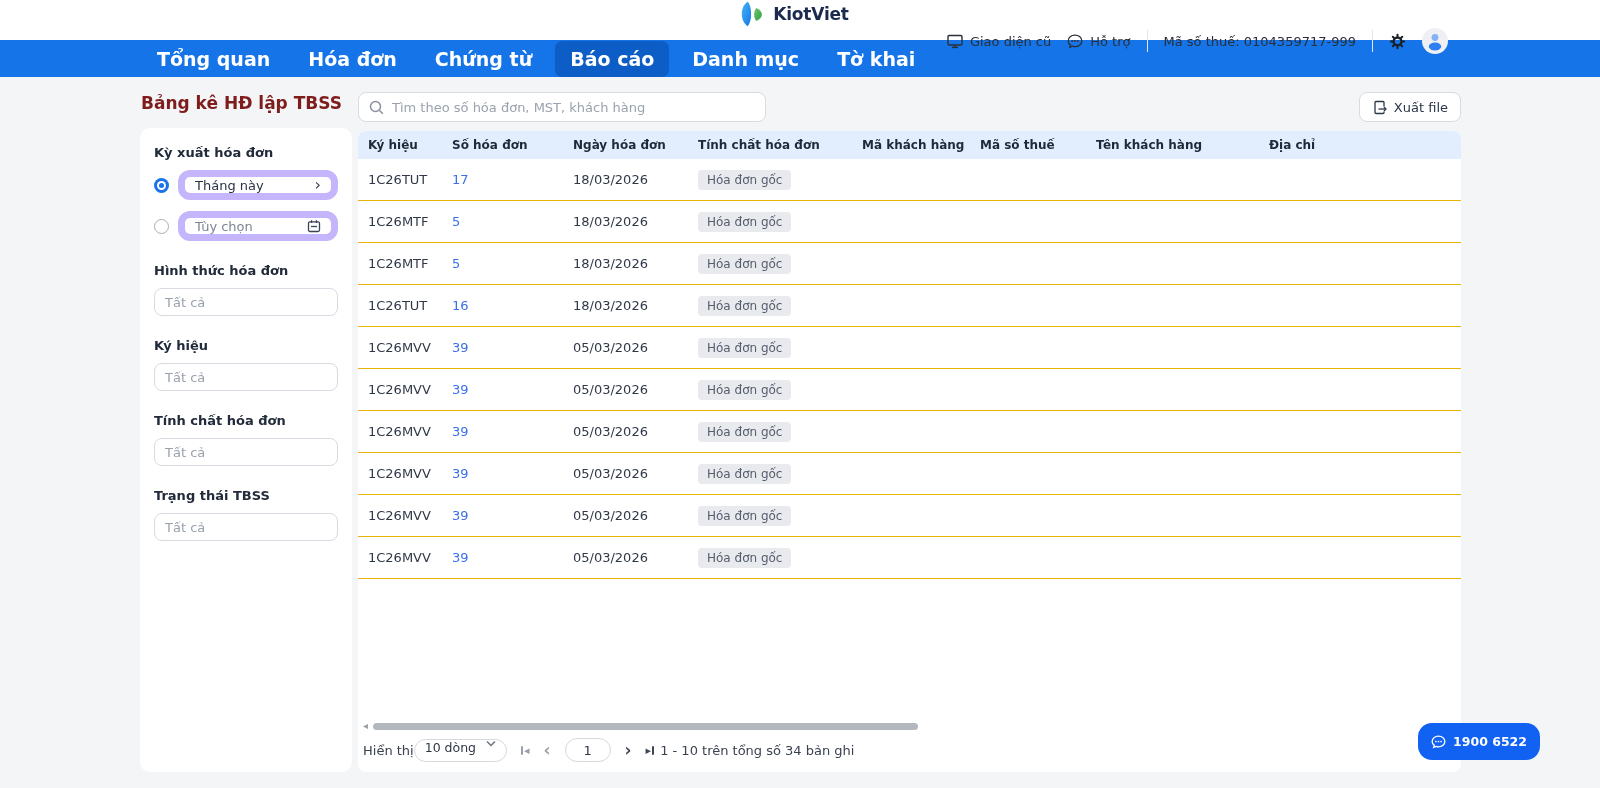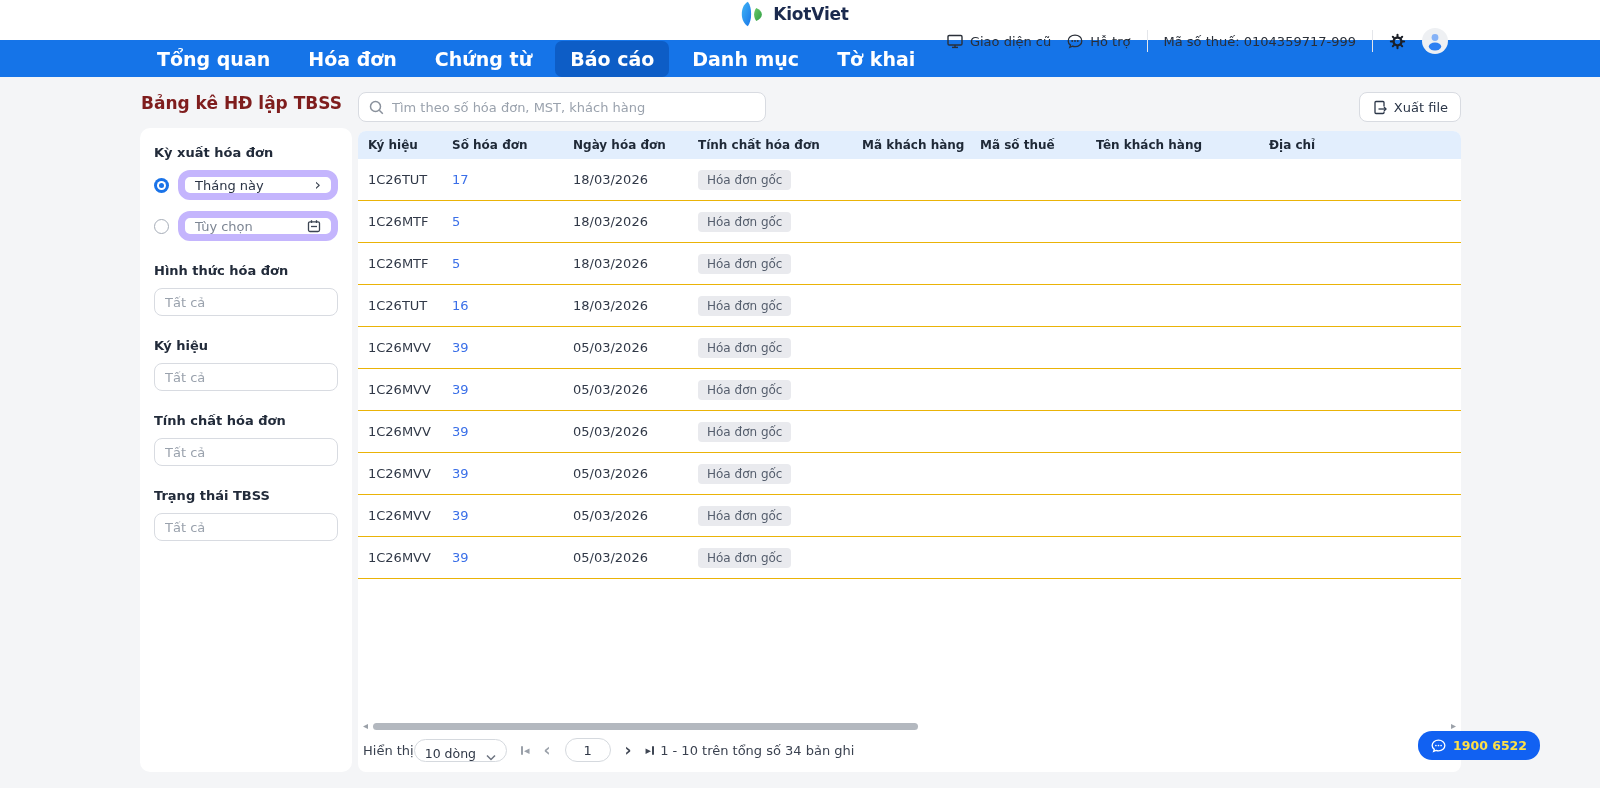--- a/index.html
+++ b/index.html
@@ -52,33 +52,33 @@
   .t-row { height:42px; border-bottom:1px solid #eab308; font-size:13px; color:#303847; flex:none; }
   .cell-link { color:#3a6fe8; cursor:pointer; }
   .badge { display:inline-block; background:#e9eaee; color:#555e6d; font-size:12px; border-radius:4px; padding:3px 9px; }
   .filler { flex:1; }
 
   .hscroll { height:16px; display:flex; align-items:center; gap:5px; padding:0 5px; flex:none; }
   .scroll-arrow { font-size:10px; color:#9aa0a8; line-height:1; cursor:pointer; }
   .hthumb { width:545px; height:7px; background:#b3b8bf; border-radius:4px; cursor:grab; }
 
   .pager { height:38px; display:flex; align-items:center; gap:0; padding:0 8px 6px 5px; font-size:13px; color:#39414f; flex:none; }
-  .size-select { height:23px; min-width:72px; border:1px solid #d5d9de; border-radius:13px; display:inline-flex; align-items:flex-end; gap:10px; padding:0 10px; font-size:12.5px; color:#2f3746; cursor:pointer; }
+  .size-select { height:23px; min-width:72px; border:1px solid #d5d9de; border-radius:13px; display:inline-flex; align-items:flex-start; gap:10px; padding:0 10px; font-size:12.5px; color:#2f3746; cursor:pointer; }
   .pg-group { display:flex; align-items:center; gap:14px; margin-left:14px; }
   .pg-btn { display:inline-flex; align-items:center; gap:1px; cursor:pointer; color:#3f4document; }
   .pg-btn .bar { width:2px; height:9px; background:currentColor; border-radius:1px; }
   .pg-btn .tri { font-size:11px; line-height:1; }
   .pg-btn .chev { font-size:17px; font-weight:bold; line-height:1; }
   .pg-disabled { color:#9aa0a9; }
   .pg-enabled { color:#3f4653; }
   .page-box { width:46px; height:24px; border:1px solid #d5d9de; border-radius:13px; text-align:center; font-size:13px; color:#2f3746; outline:none; font-family:inherit; }
   .pg-summary { margin-left:6px; color:#3b4250; }
 
   
-  .phone-pill { position:fixed; right:60px; bottom:28px; height:29px; background:#1161f2; border-radius:14px; display:flex; align-items:center; gap:7px; padding:0 13px; color:#fde047; font-size:12.5px; font-weight:bold; cursor:pointer; }
+  .phone-pill { position:fixed; right:60px; bottom:28px; height:37px; background:#1161f2; border-radius:14px; display:flex; align-items:center; gap:7px; padding:0 13px; color:#ffffff; font-size:12.5px; font-weight:bold; cursor:pointer; }
 
   svg { display:block; }
 </style>
 </head>
 <body>
 
 <div class="top-header">
   <div class="logo">
     <span>
       <svg width="28" height="28" viewBox="0 0 30 30">

